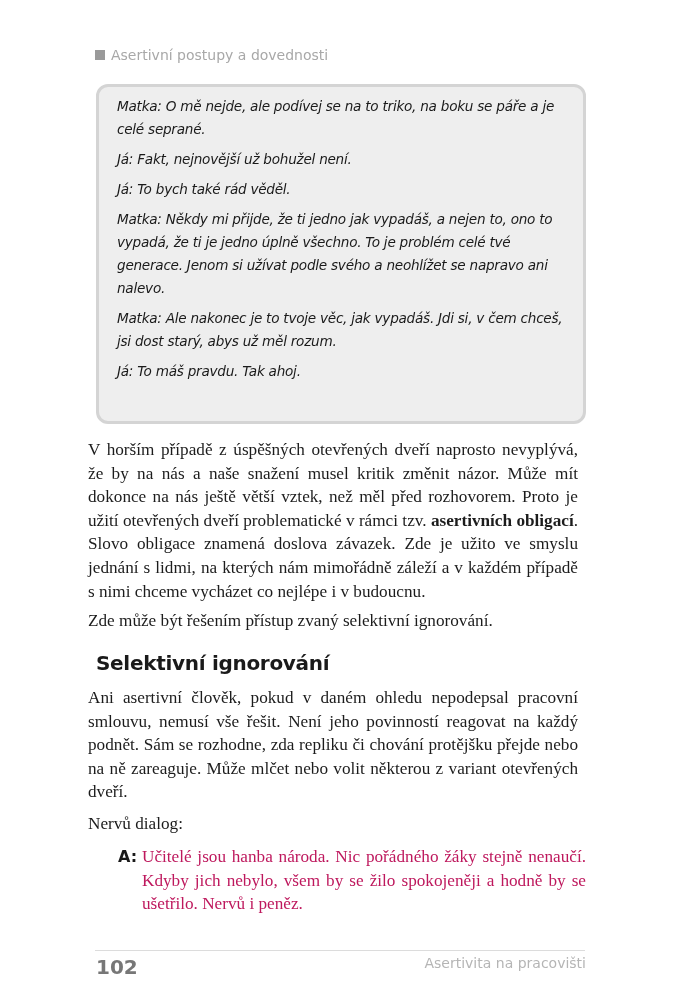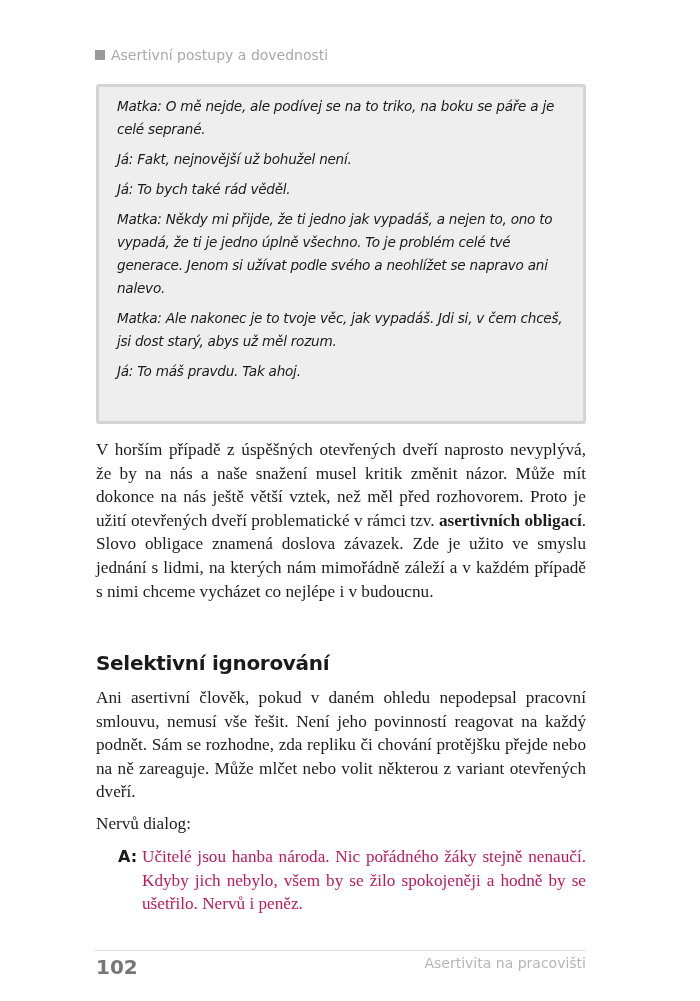--- a/index.html
+++ b/index.html
@@ -6,29 +6,29 @@
   body { width: 700px; height: 1001px; position: relative; overflow: hidden; }
   .page { position: absolute; left: 0; top: 0; width: 700px; height: 860px; background: #fff; }
   .running-head {
     position: absolute; left: 95px; top: 47px;
     font-family: "DejaVu Sans", sans-serif; font-size: 14px; color: #a8a8a8;
     display: flex; align-items: center; gap: 6px;
   }
   .running-head .sq { width: 10px; height: 10px; background: #9a9a9a; display: inline-block; }
   .box {
     position: absolute; left: 96px; top: 84px; width: 490px; height: 340px;
-    background: #eeeeee; border: 3px solid #d4d4d4; border-radius: 3px;
+    background: #eeeeee; border: 3px solid #d4d4d4; border-radius: 12px;
     box-sizing: border-box; padding: 8px 18px 0 18px;
   }
   .box p {
     margin: 0 0 7px 0; font-family: "DejaVu Sans", sans-serif; font-style: italic;
     font-size: 13.6px; line-height: 23px; color: #1a1a1a; letter-spacing: -0.25px;
   }
   .body-text {
-    position: absolute; left: 96px; width: 490px;
+    position: absolute; left: 88px; width: 490px;
     font-family: "Liberation Serif", serif; font-size: 17.2px; line-height: 23.6px; color: #1c1c1c;
     text-align: justify; margin: 0;
   }
   .body-text b { font-weight: bold; }
   .heading {
     position: absolute; left: 96px; top: 651px;
     font-family: "DejaVu Sans", sans-serif; font-size: 20px; font-weight: bold; color: #1a1a1a;
     letter-spacing: -0.3px;
   }
   .dialog-row { position: absolute; left: 118px; top: 845px; width: 468px; display: flex; }
@@ -64,20 +64,21 @@
     <p>Matka: O mě nejde, ale podívej se na to triko, na boku se páře a je celé seprané.</p>
     <p>Já: Fakt, nejnovější už bohužel není.</p>
     <p>Já: To bych také rád věděl.</p>
     <p>Matka: Někdy mi přijde, že ti jedno jak vypadáš, a nejen to, ono to vypadá, že ti je jedno úplně všechno. To je problém celé tvé generace. Jenom si užívat podle svého a neohlížet se napravo ani nalevo.</p>
     <p>Matka: Ale nakonec je to tvoje věc, jak vypadáš. Jdi si, v čem chceš, jsi dost starý, abys už měl rozum.</p>
     <p>Já: To máš pravdu. Tak ahoj.</p>
   </div>
 
   <p class="body-text" style="top:438px;"><span>V horším případě z úspěšných otevřených dveří naprosto nevyplývá, že by na nás a naše snažení musel kritik změnit názor. Může mít dokonce na nás ještě větší vztek, než měl před rozhovorem. Proto je užití otevřených dveří problematické v rámci tzv. </span><b>asertivních obligací</b><span>. Slovo obligace znamená doslova závazek. Zde je užito ve smyslu jednání s lidmi, na kterých nám mimořádně záleží a v každém případě s nimi chceme vycházet co nejlépe i v budoucnu.</span></p>
 
+  <p class="body-text" style="top:609px;"> Zde může být řešením přístup zvaný selektivní ignorování.</p>
 
   <div class="heading">Selektivní ignorování</div>
 
   <p class="body-text" style="top:686px;">Ani asertivní člověk, pokud v daném ohledu nepodepsal pracovní smlouvu, nemusí vše řešit. Není jeho povinností reagovat na každý podnět. Sám se rozhodne, zda repliku či chování protějšku přejde nebo na ně zareaguje. Může mlčet nebo volit některou z variant otevřených dveří.</p>
 
   <p class="body-text" style="top:812px;">Nervů dialog:</p>
 
   <div class="dialog-row">
     <span class="spk">A:</span>
     <span class="txt">Učitelé jsou hanba národa. Nic pořádného žáky stejně nenaučí. Kdyby jich nebylo, všem by se žilo spokojeněji a hodně by se ušetřilo. Nervů i peněz.</span>

